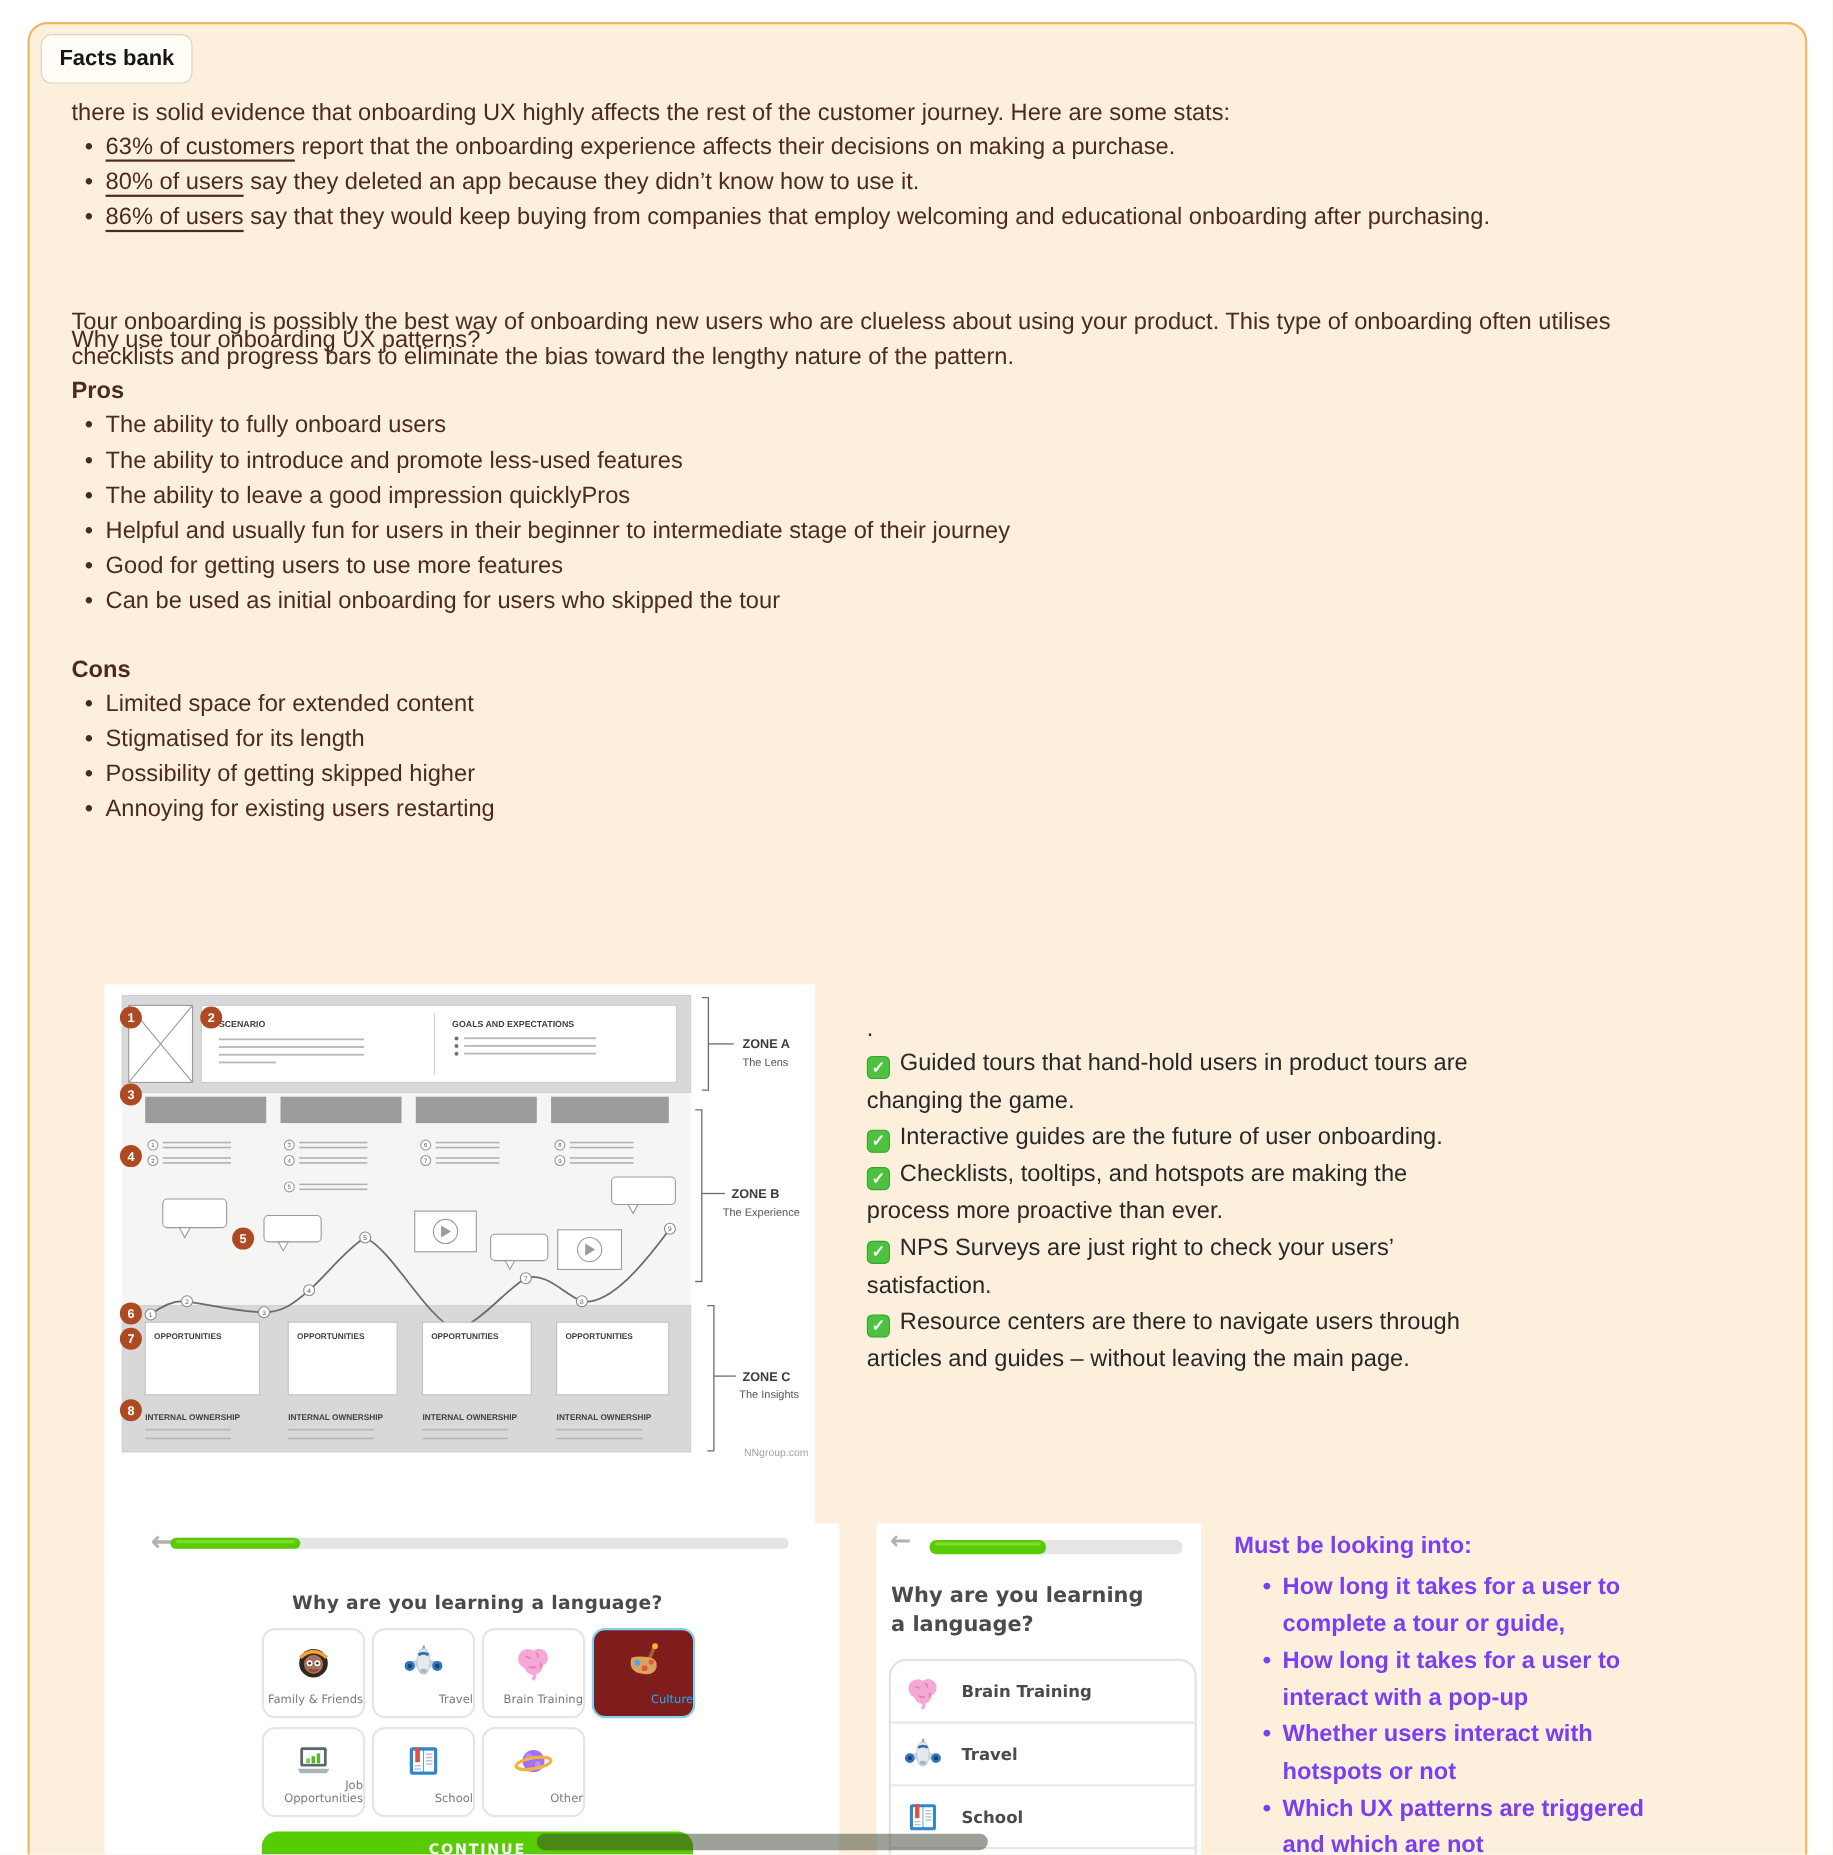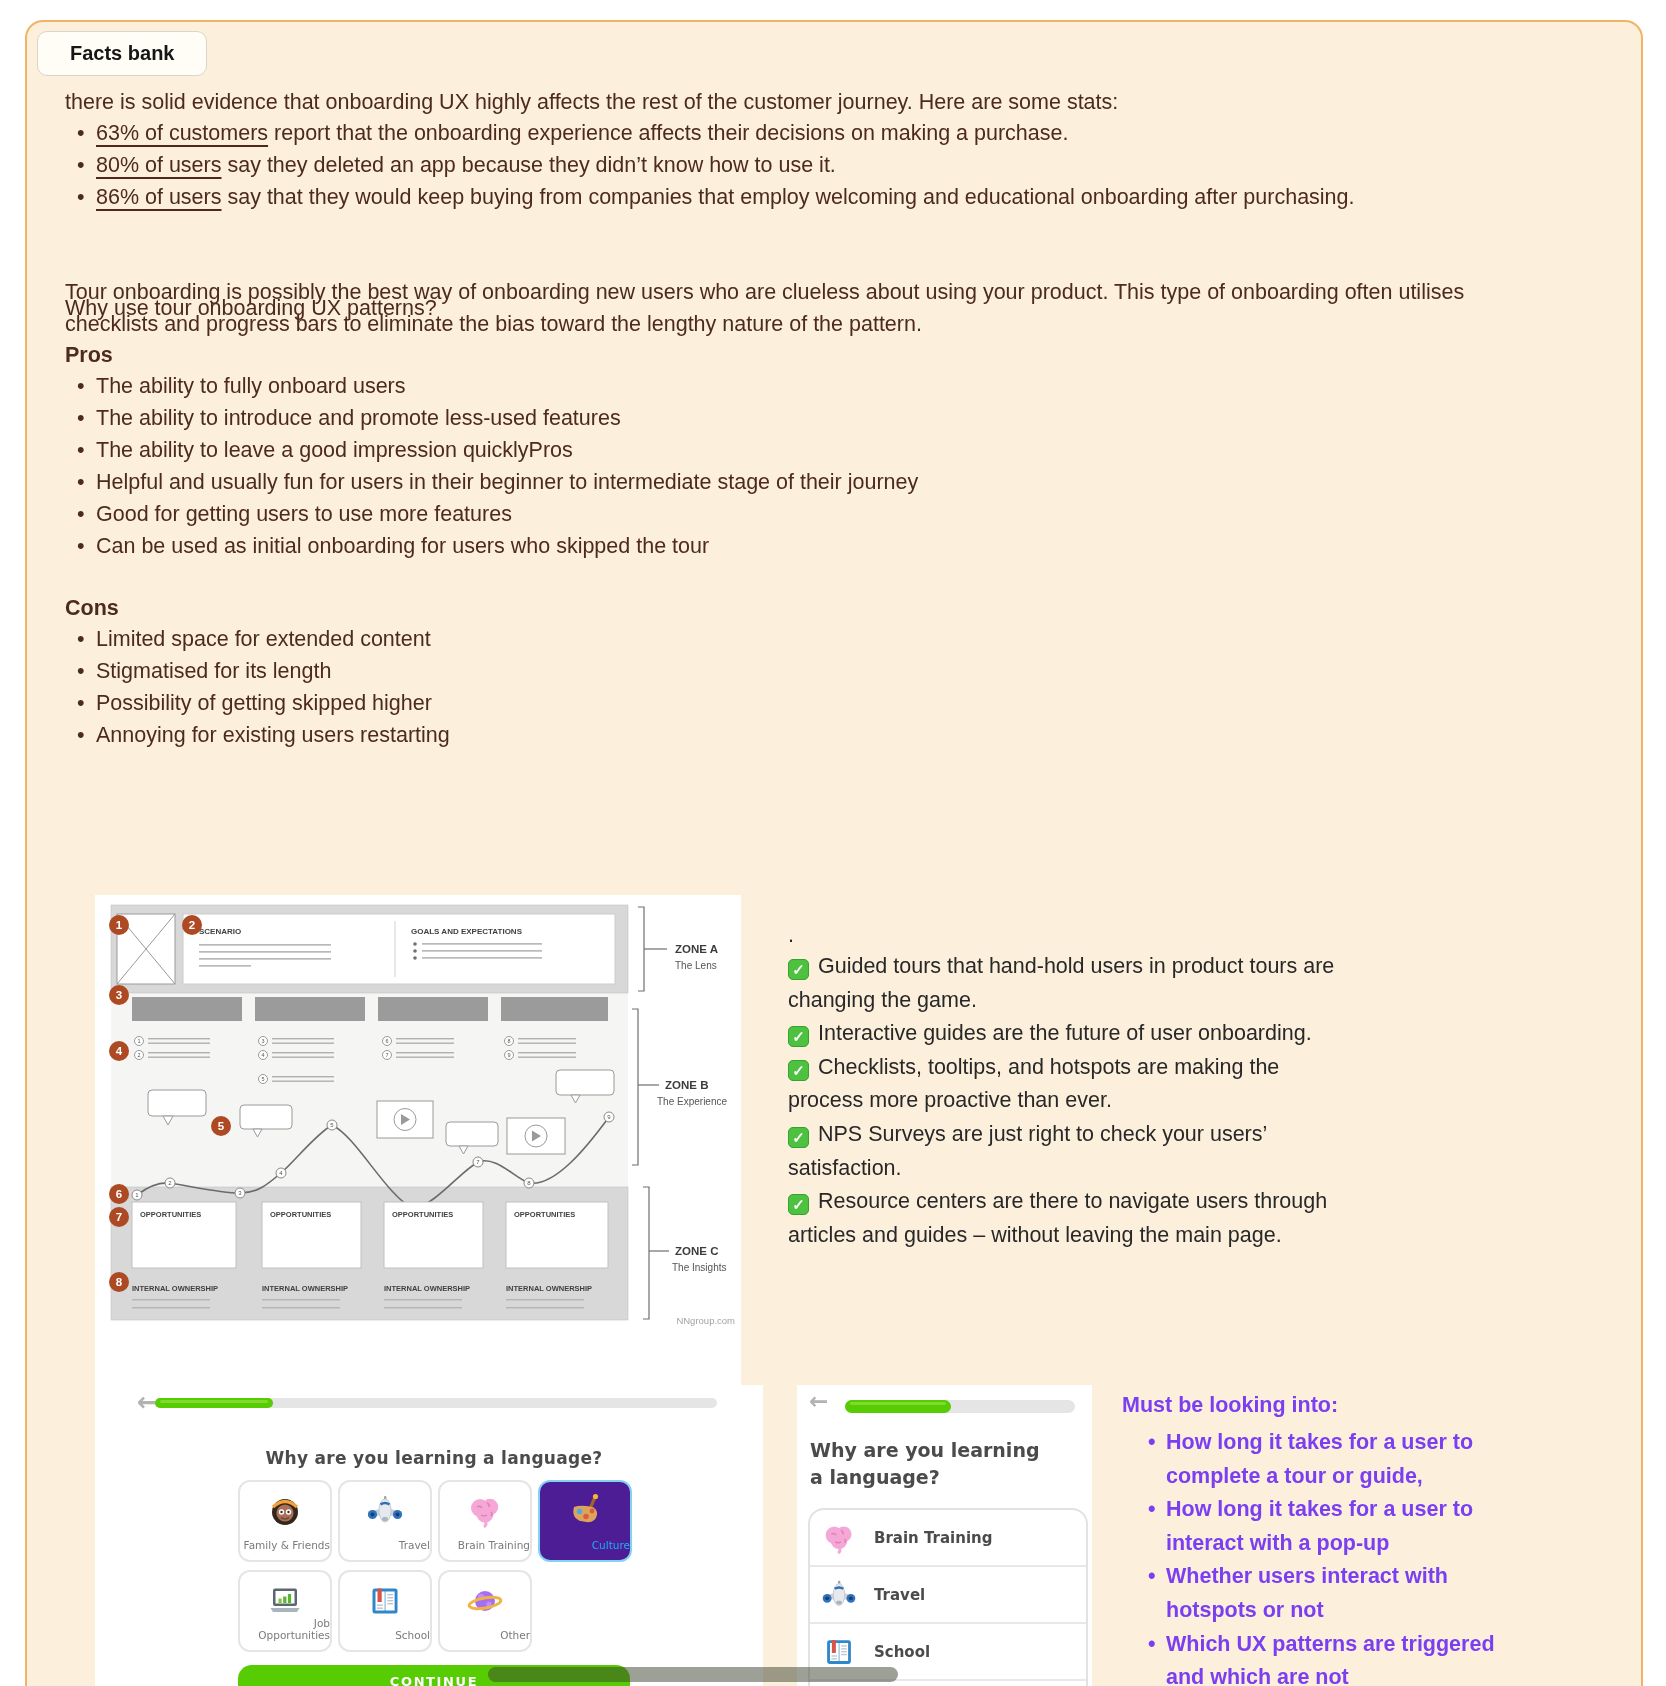--- a/index.html
+++ b/index.html
@@ -6,21 +6,21 @@
   body{
     position:relative;width:1666px;height:1686px;overflow:hidden;
     background:#ffffff;font-family:"Liberation Sans",sans-serif;
   }
   .sheet{
     position:absolute;left:25px;top:20px;width:1618px;height:1700px;
     background:#fcefdc;border:2px solid #f0b464;border-radius:18px;box-sizing:border-box;
   }
   .chip{
     position:absolute;left:37px;top:31px;background:#fffdf6;border:1px solid #d9d5c9;
-    border-radius:10px;padding:10px 32px;font-size:20px;font-weight:bold;color:#161616;
+    border-radius:10px;padding:10px 16px;font-size:20px;font-weight:bold;color:#161616;
   }
   .doc{color:#4d2a1e;font-size:21.5px;}
   .intro{position:absolute;left:65px;top:86px;width:1430px;line-height:32px;}
   ul.doclist{list-style:none;margin:0;padding:0;position:absolute;}
   ul.doclist li{position:relative;padding-left:31px;line-height:32.1px;}
   ul.doclist li::before{content:"•";position:absolute;left:12px;}
   .stats{left:65px;top:117px;width:1500px;}
   .u{text-decoration:underline;text-underline-offset:5px;text-decoration-thickness:1.5px;}
   .question{position:absolute;left:65px;top:244px;width:1400px;line-height:32px;margin-top:48px;}
   .bodypara{position:absolute;left:65px;top:276px;width:1400px;line-height:32px;}
@@ -57,21 +57,21 @@
   .dr-track{left:48px;top:15px;width:230px;height:13px;}
   .fill{position:absolute;left:0;top:0;height:100%;background:#58cc02;border-radius:7px;}
   .dl-fill{width:118px;} .dr-fill{width:106px;}
   .fill::after{content:"";position:absolute;left:5px;right:5px;top:2px;height:3px;background:#7edb2e;border-radius:2px;}
   .dl-title{position:absolute;left:39px;top:63px;width:600px;text-align:center;
     font-size:17px;font-weight:bold;color:#4b4b4b;letter-spacing:.3px;}
   .opt-card{
     position:absolute;width:94px;height:82px;box-sizing:border-box;background:#fff;
     border:2px solid #e5e5e5;border-radius:12px;
   }
-  .opt-card.selected{background:#4c1d95;border-color:#84d2f2;}
+  .opt-card.selected{background:#7f1d1d;border-color:#84d2f2;}
   .opt-card svg.oicon{position:absolute;left:50%;top:9px;margin-left:-20px;width:40px;height:40px;}
   .opt-label{position:absolute;left:0;bottom:9px;width:100%;text-align:right;
     font-size:10.5px;color:#7a7a7a;}
   .opt-card.selected .opt-label{color:#1cb0f6;}
   .r1{top:95px;} .r2{top:185px;}
   .c1{left:143px;} .c2{left:243px;} .c3{left:343px;} .c4{left:443px;}
   .continue{
     position:absolute;left:143px;top:280px;width:392px;height:44px;background:#58cc02;
     border-radius:14px;color:#ffffff;font-weight:bold;font-size:13px;letter-spacing:1.6px;
     text-align:center;padding-top:9px;box-sizing:border-box;

